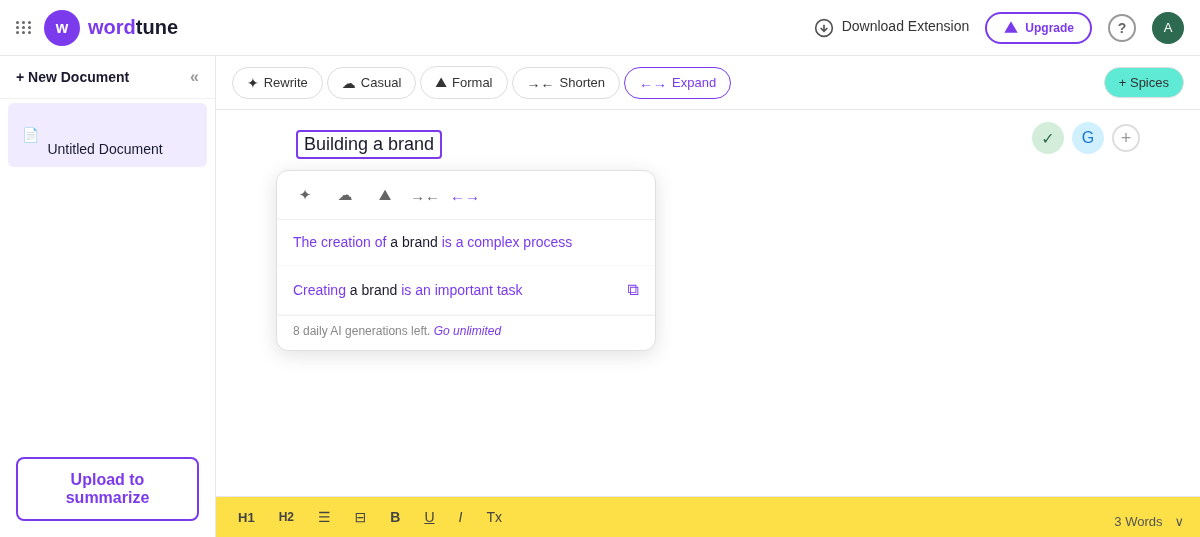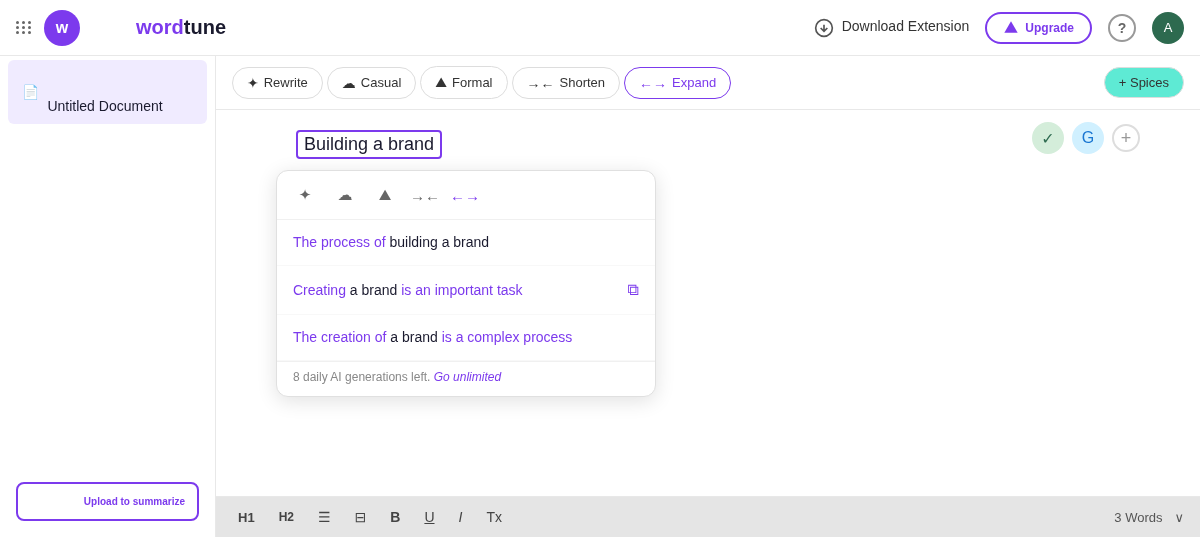--- a/index.html
+++ b/index.html
@@ -11,21 +11,21 @@
       padding: 0 16px; height: 56px; border-bottom: 1px solid #e8e8e8;
       flex-shrink: 0;
     }
     .header-left { display: flex; align-items: center; gap: 8px; }
     .logo-icon {
       width: 36px; height: 36px; border-radius: 50%; background: #7c3aed;
       display: flex; align-items: center; justify-content: center;
       color: white; font-size: 16px; font-weight: bold;
     }
     .logo-text { font-size: 20px; font-weight: 700; color: #1a1a2e; }
-    .logo-text span { color: #7c3aed; margin-left: 48px; }
+    .logo-text span { color: #7c3aed; }
     .grid-dot { width: 3px; height: 3px; background: #666; border-radius: 50%; }
     .grid-icon { display: grid; grid-template-columns: repeat(3,4px); gap: 2px; margin-right: 4px; }
 
     .header-right { display: flex; align-items: center; gap: 16px; }
     .download-ext {
       display: flex; align-items: flex-start; gap: 8px;
       color: #333; font-size: 14px; cursor: pointer; text-decoration: none;
     }
     .upgrade-btn {
       display: flex; align-items: center; gap: 6px;
@@ -68,22 +68,22 @@
     .sidebar-item {
       display: flex; align-items: center; gap: 8px;
       padding: 10px 14px; cursor: pointer;
       background: #f0ebff; border-radius: 6px; margin: 4px 8px;
     }
     .sidebar-item-icon { color: #7c3aed; font-size: 14px; }
     .sidebar-item-text { font-size: 14px; color: #1a1a2e; margin-top: 28px; }
     .sidebar-bottom { margin-top: auto; padding: 16px; }
     .upload-btn {
       width: 100%; padding: 12px; border: 2px solid #7c3aed; border-radius: 8px;
-      background: white; color: #7c3aed; font-size: 10px; font-weight: 600;
-      cursor: pointer; text-align: right;
+      background: white; color: #7c3aed; font-size: 16px; font-weight: 600;
+      cursor: pointer; text-align: center;
     }
 
     
     .editor-area { flex: 1; display: flex; flex-direction: column; overflow: hidden; }
 
     
     .toolbar {
       display: flex; align-items: center; gap: 4px; padding: 10px 16px;
       border-bottom: 1px solid #e8e8e8; flex-shrink: 0;
     }
@@ -156,23 +156,23 @@
     .copy-icon { color: #7c3aed; font-size: 16px; cursor: pointer; }
 
     .popup-footer {
       padding: 8px 16px 12px; font-size: 12px; color: #888;
       border-top: 1px solid #f0f0f0;
     }
     .go-unlimited { color: #7c3aed; cursor: pointer; text-decoration: none; font-style: italic; }
 
     
     .bottom-toolbar {
-      display: flex; align-items: center; justify-content: space-between;
+      display: flex; align-items: flex-end; justify-content: space-between;
       padding: 8px 16px; border-top: 1px solid #e8e8e8;
-      flex-shrink: 0; background: #e5e5e5;
+      flex-shrink: 0; background: #fde047;
     }
     .format-tools { display: flex; align-items: center; gap: 12px; }
     .fmt-btn {
       background: none; border: none; cursor: pointer;
       color: #444; font-size: 14px; padding: 4px 6px;
     }
     .fmt-h1 { font-size: 13px; font-weight: 700; }
     .fmt-h2 { font-size: 12px; font-weight: 700; }
     .word-count { display: flex; align-items: center; gap: 6px; color: #555; font-size: 13px; }
     .word-count-dropdown { cursor: pointer; display: flex; align-items: center; gap: 12px; }
@@ -217,20 +217,28 @@
     </div>
     <div class="avatar">
       <span>A</span>
     </div>
   </div>
 </div>
 
 <div class="main">
 
   <div class="sidebar">
+    <div class="sidebar-top">
+      <button class="new-doc-btn">
+        <span>+ New Document</span>
+      </button>
+      <button class="collapse-btn">
+        <span>«</span>
+      </button>
+    </div>
     <div class="sidebar-item">
       <span class="sidebar-item-icon">📄</span>
       <span class="sidebar-item-text">Untitled Document</span>
     </div>
     <div class="sidebar-bottom">
       <button class="upload-btn">
         <span>Upload to summarize</span>
       </button>
     </div>
   </div>
@@ -278,43 +286,39 @@
       
       <div class="suggestions-popup">
         <div class="popup-toolbar">
           <div class="popup-tool-icon">✦</div>
           <div class="popup-tool-icon">☁</div>
           <div class="popup-tool-icon">⛰</div>
           <div class="popup-tool-icon">→←</div>
           <div class="popup-tool-icon active">←→</div>
         </div>
 
+
+
         <div class="suggestion-item">
-          <span class="highlight-purple">The process of</span>
-          <span> building a brand</span>
-        </div>
-
+          <span class="highlight-purple">The creation of</span>
+          <span> a brand </span>
+          <span class="highlight-purple">is a complex process</span>
+        </div>
 
         <div class="suggestion-item">
           <div class="suggestion-row">
             <div>
               <span class="highlight-purple">Creating</span>
               <span> a brand </span>
               <span class="highlight-purple">is an important task</span>
             </div>
             <span class="copy-icon">⧉</span>
           </div>
         </div>
 
-        <div class="suggestion-item">
-          <span class="highlight-purple">The creation of</span>
-          <span> a brand </span>
-          <span class="highlight-purple">is a complex process</span>
-        </div>
-
         <div class="popup-footer">
           <span>8 daily AI generations left.</span>
           <a class="go-unlimited">Go unlimited</a>
         </div>
       </div>
 
     </div>
 
     <div class="bottom-toolbar">
       <div class="format-tools">

